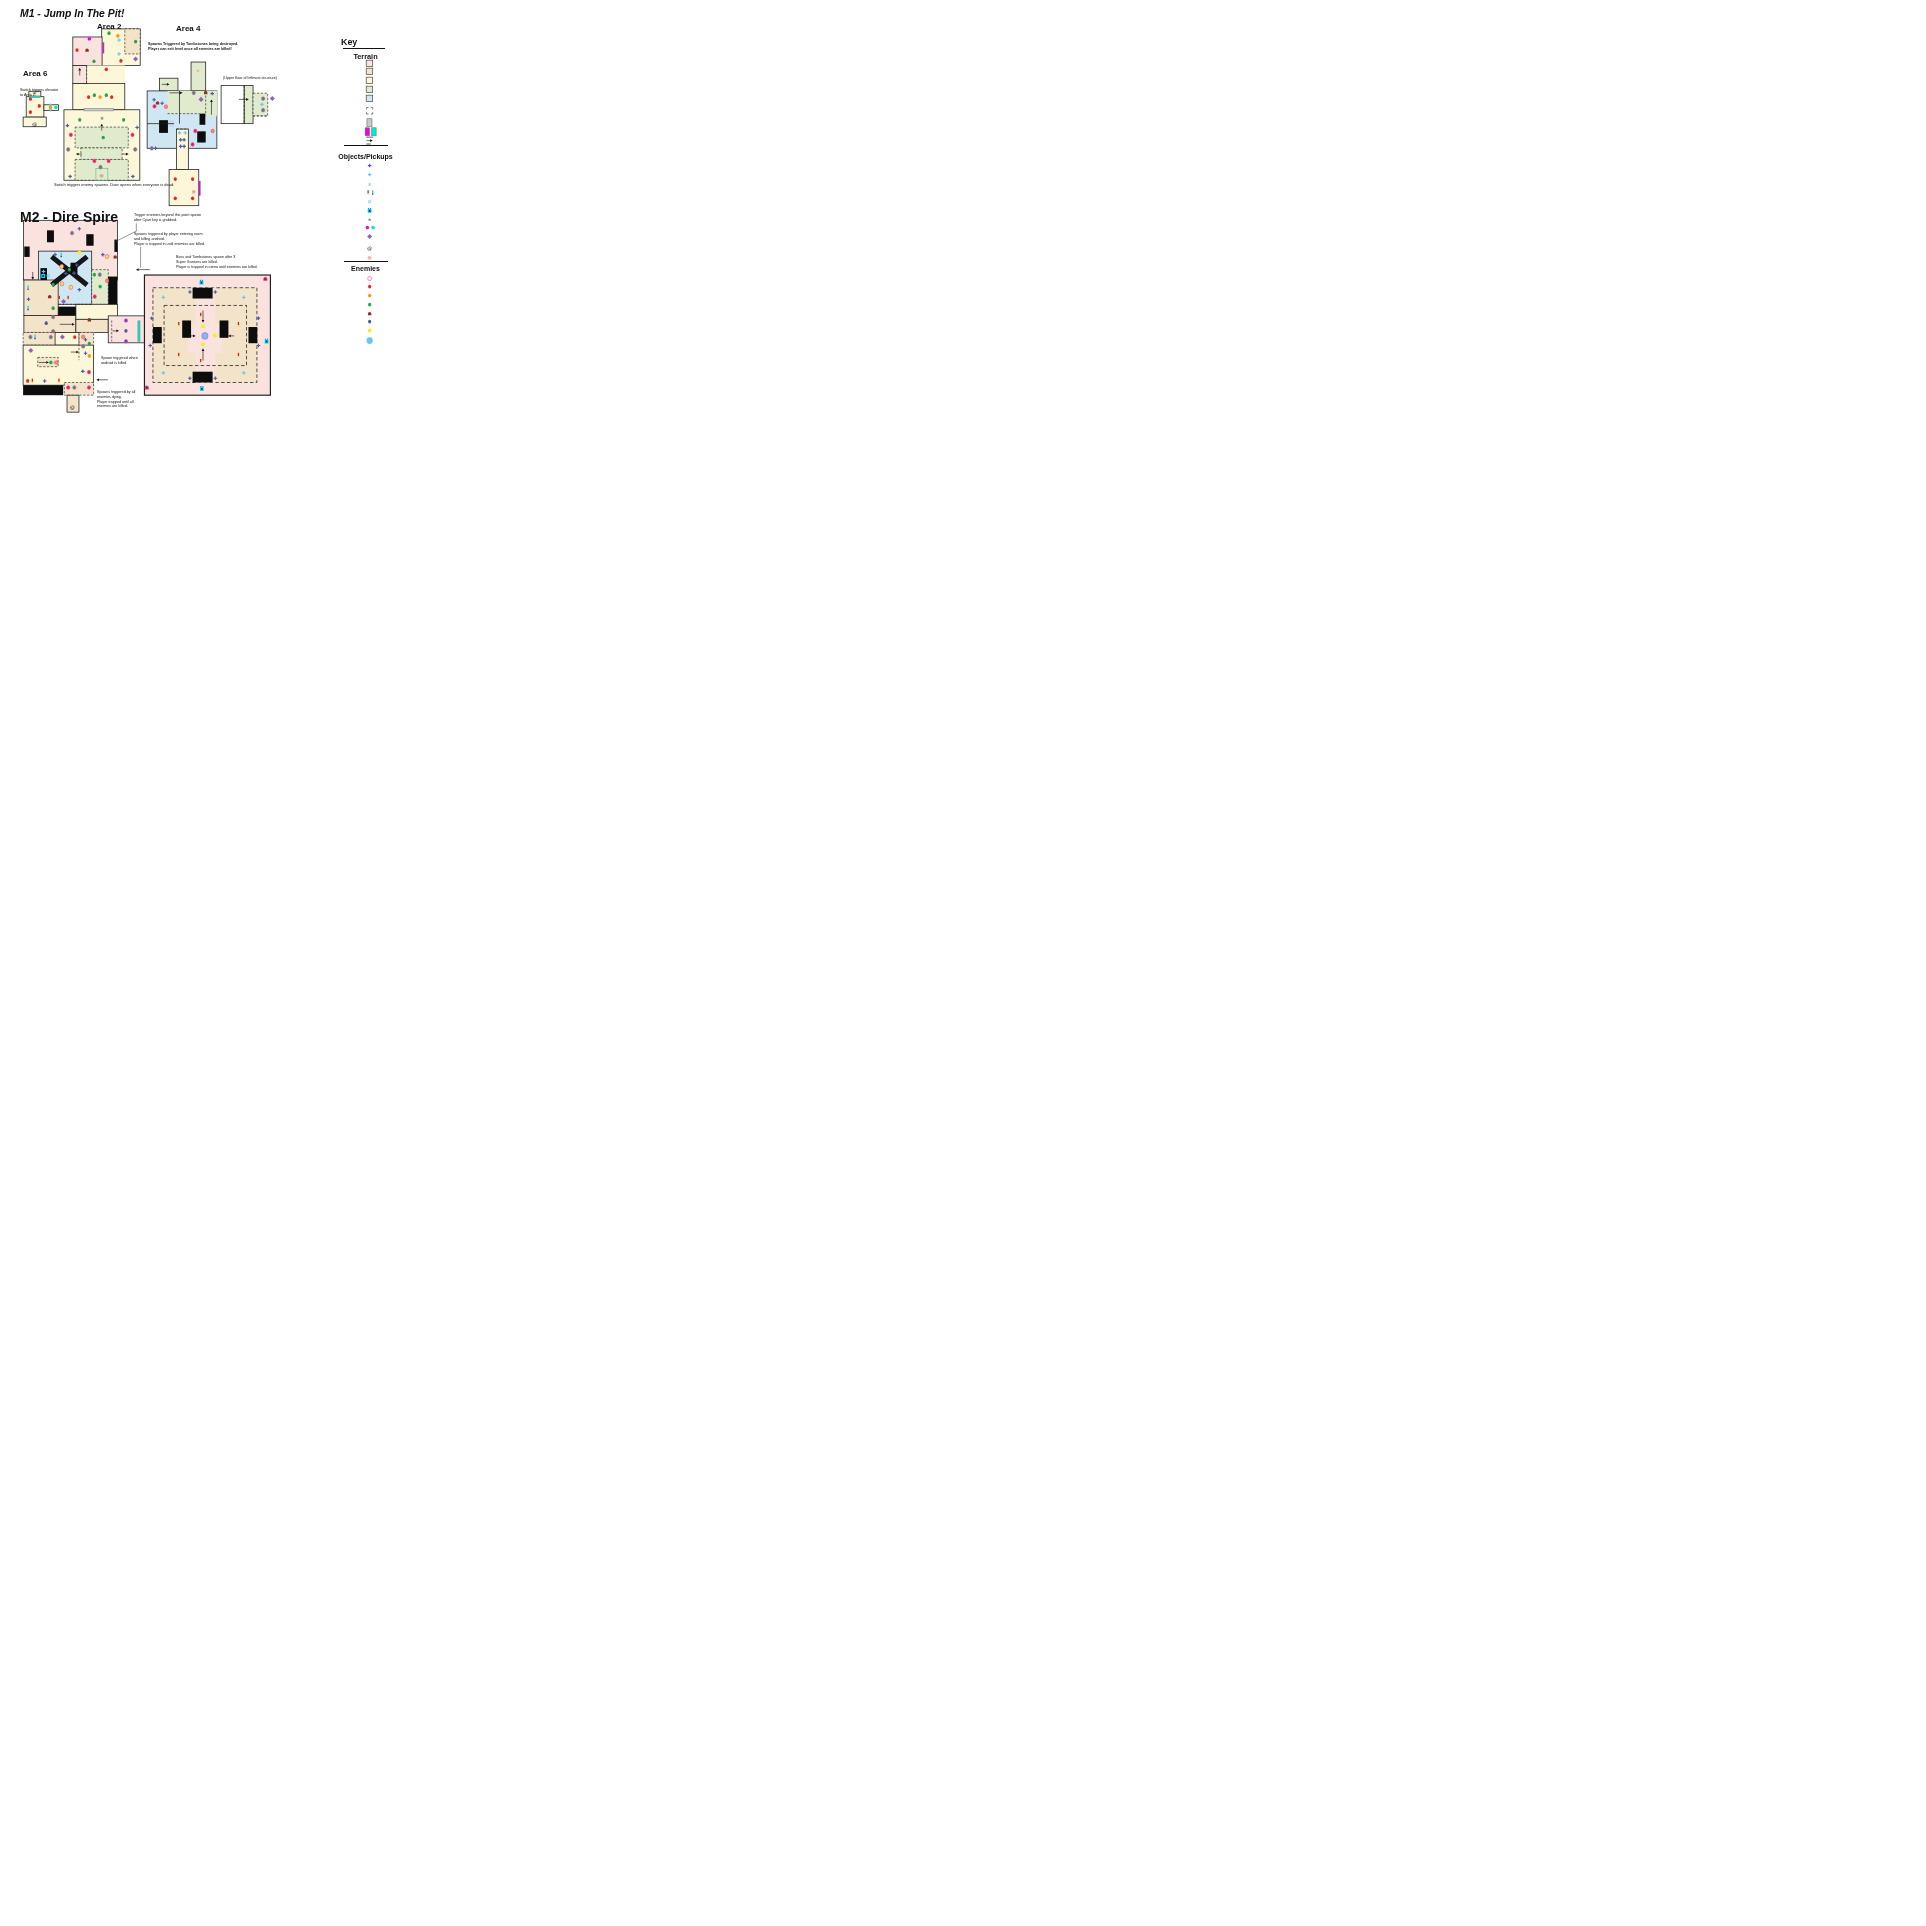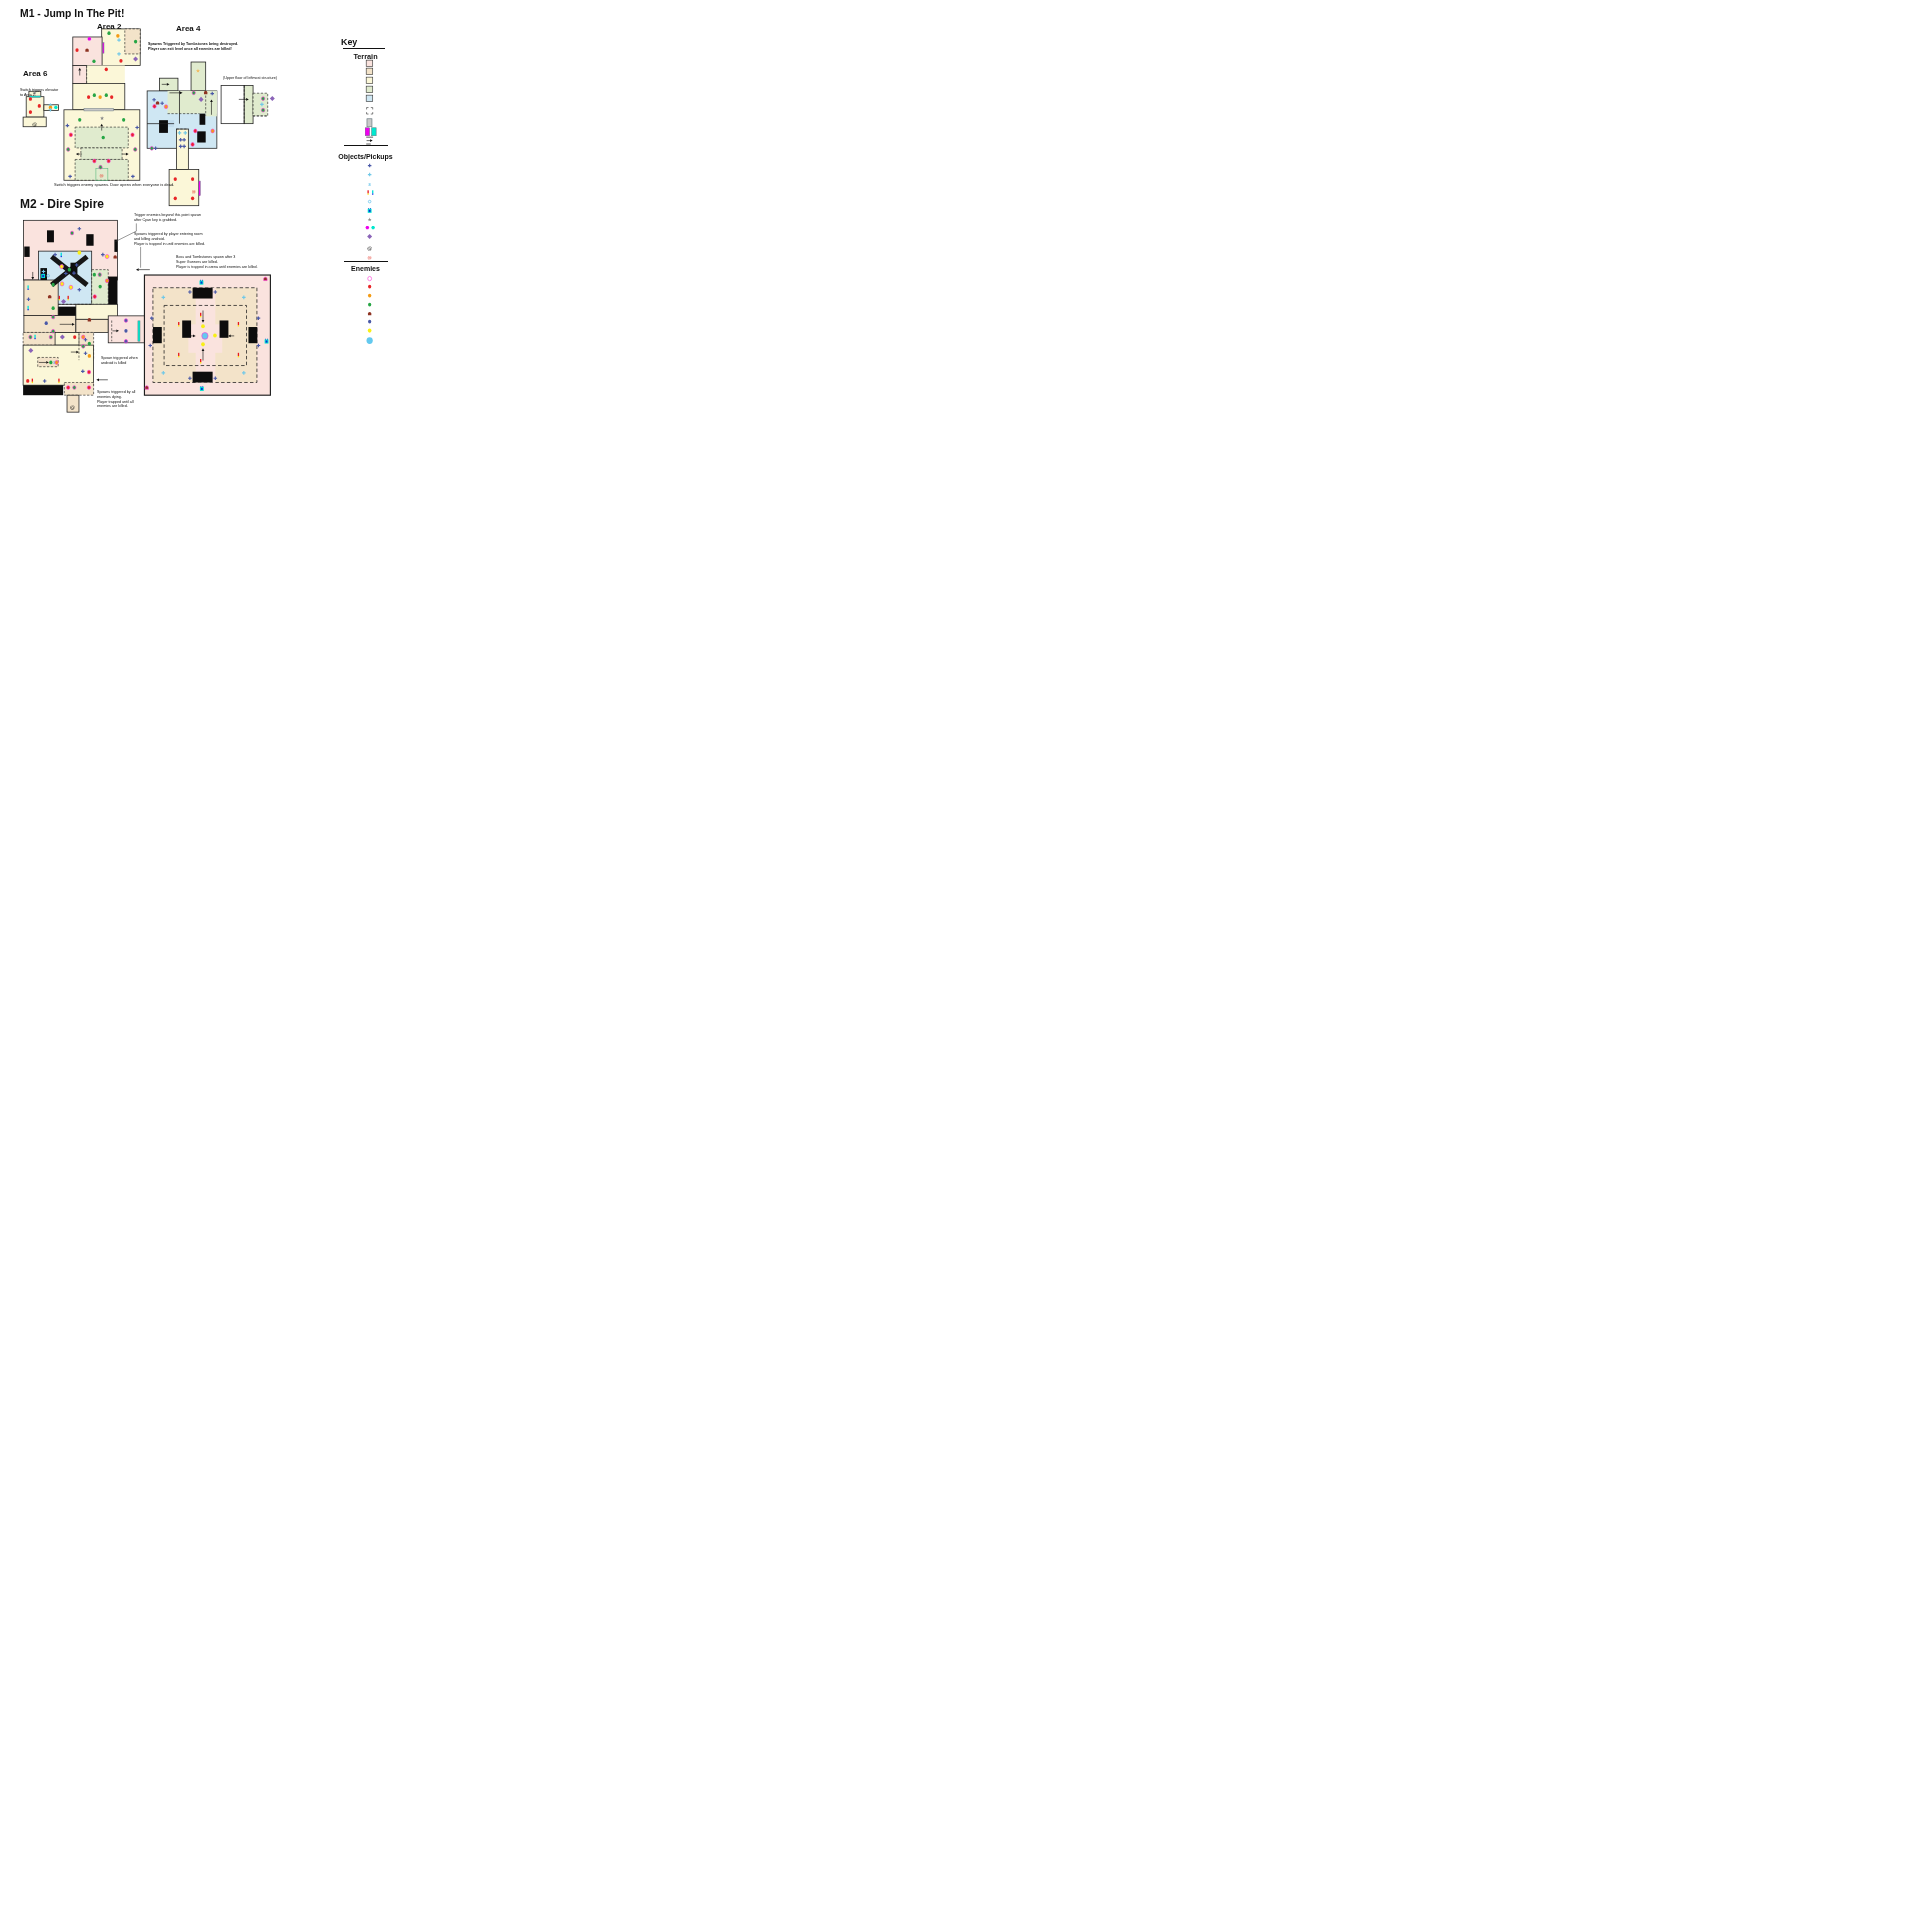--- a/index.html
+++ b/index.html
@@ -404,37 +404,37 @@
         <rect x="521.6" y="1007" width="4.8" height="5.4" fill="#0b2fd8"></rect>
       </g>
       <g>
         <rect x="688.4" y="879.4" width="2.2" height="3" fill="#0b2fd8"></rect>
         <rect x="693.4" y="879.4" width="2.2" height="3" fill="#0b2fd8"></rect>
         <rect x="687" y="881.4" width="10" height="10.5" fill="#03e2d2"></rect>
         <rect x="689.6" y="884" width="4.8" height="5.4" fill="#0b2fd8"></rect>
       </g>
     </svg>
 
-  <div class="ttl" style="left:20px;top:7.7px;font-size:10.4px;">M1 - Jump In The Pit!</div>
+  <div class="ttl" style="left:20px;top:7.7px;font-size:10.4px;font-style:italic;">M1 - Jump In The Pit!</div>
   <div class="lbl" style="left:97px;top:21.6px;font-size:8px;">Area 2</div>
   <div class="lbl" style="left:23px;top:69px;font-size:8px;">Area 6</div>
   <div class="lbl" style="left:176px;top:23.5px;font-size:8px;">Area 4</div>
 
   <div class="note" style="left:20px;top:88px;">
     <div>Switch triggers elevator</div>
       <div>to Area 2.</div>
   </div>
   <div class="note" style="left:148px;top:42px;font-weight:600;">
     <div>Spawns Triggered by Tombstones being destroyed.</div>
       <div>Player can exit level once all enemies are killed!</div>
   </div>
   <div class="cap" style="left:54px;top:182px;width:112px;text-align:center;">Switch triggers enemy spawns. Door opens when everyone is dead.</div>
   <div class="note" style="left:223px;top:76px;">(Upper floor of leftmost structure)</div>
 
-  <div class="ttl" style="left:20px;top:197px;font-size:12px;">M2 - Dire Spire</div>
+  <div class="ttl" style="left:20px;top:209px;font-size:14px;">M2 - Dire Spire</div>
   <div class="note" style="left:134px;top:213px;">
     <div>Trigger enemies beyond this point spawn</div>
       <div>after Cyan key is grabbed.</div>
   </div>
   <div class="note" style="left:134px;top:232px;">
     <div>Spawns triggered by player entering room</div>
       <div>and killing android.</div>
       <div>Player is trapped in until enemies are killed.</div>
   </div>
   <div class="note" style="left:101px;top:356px;">

